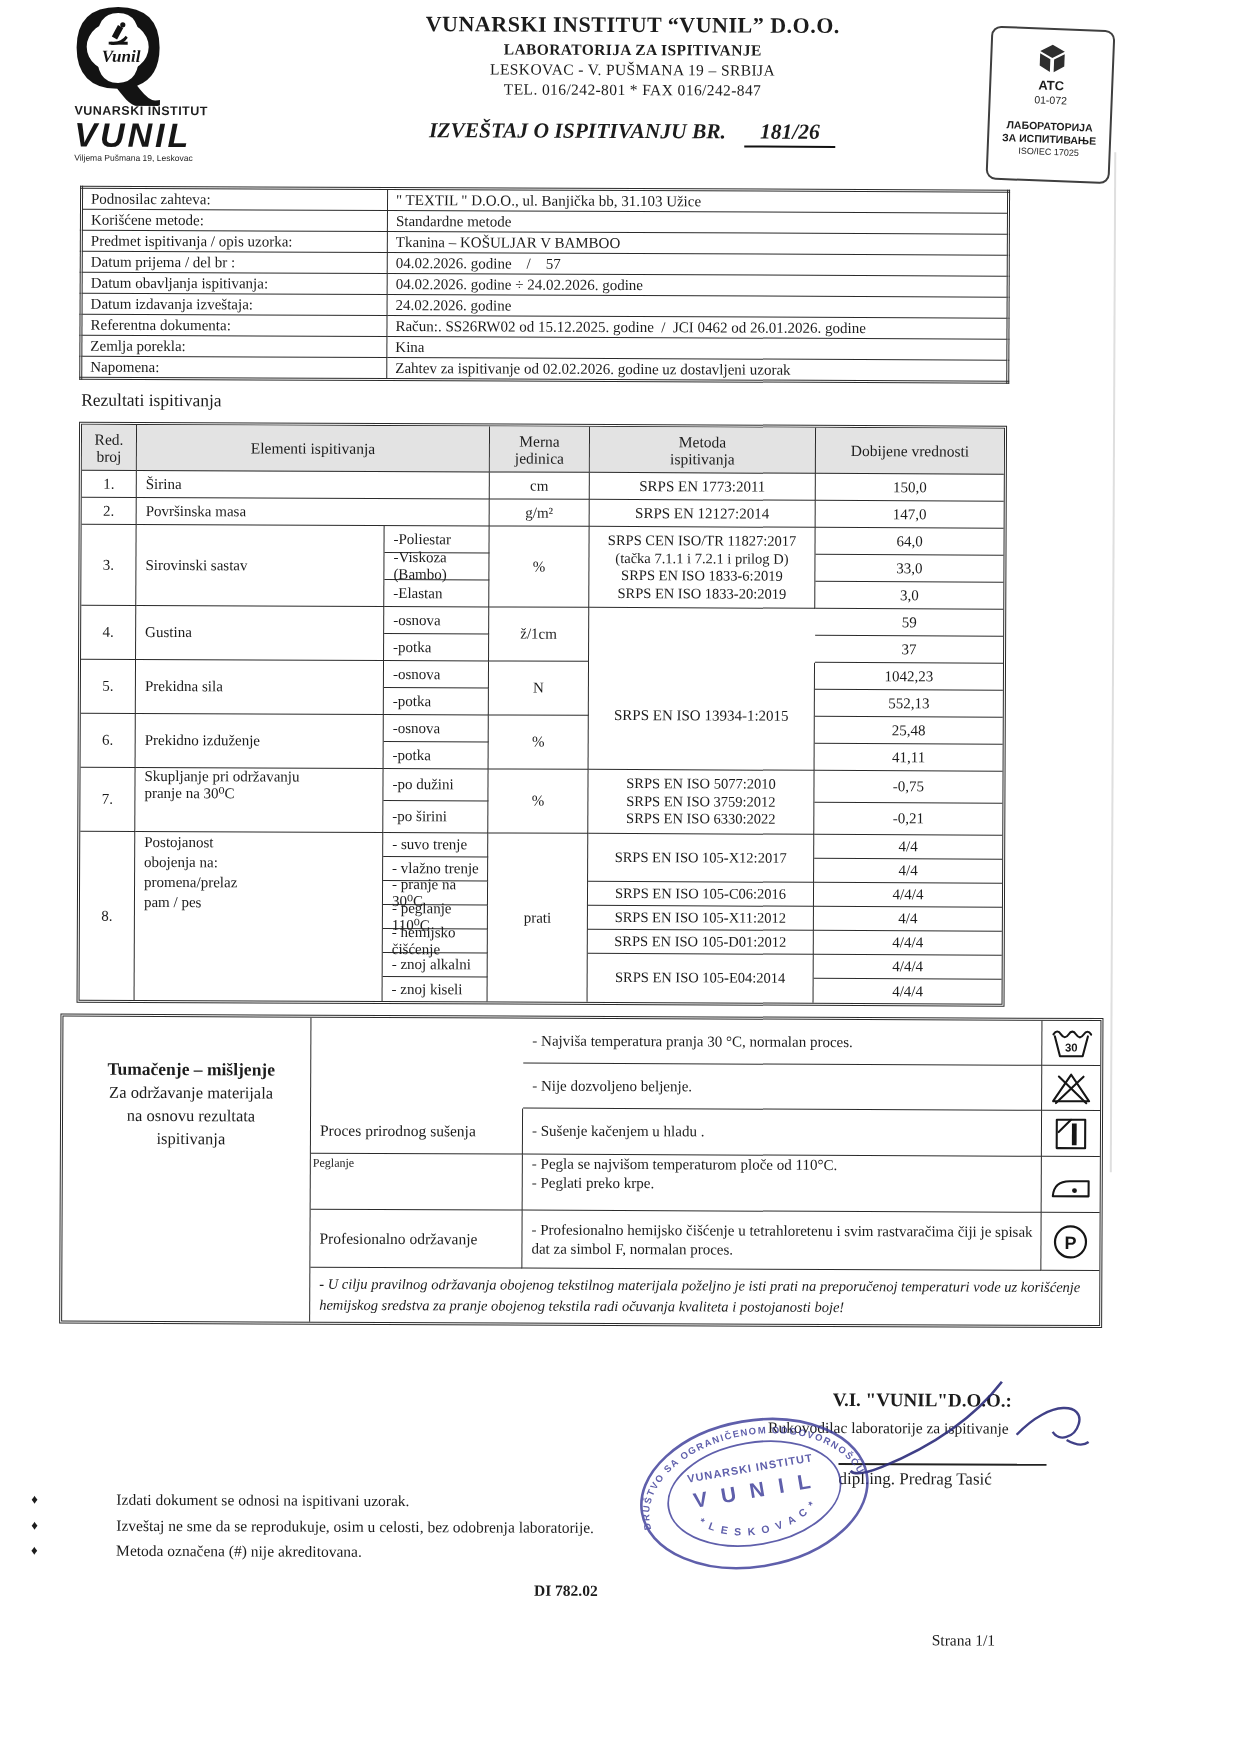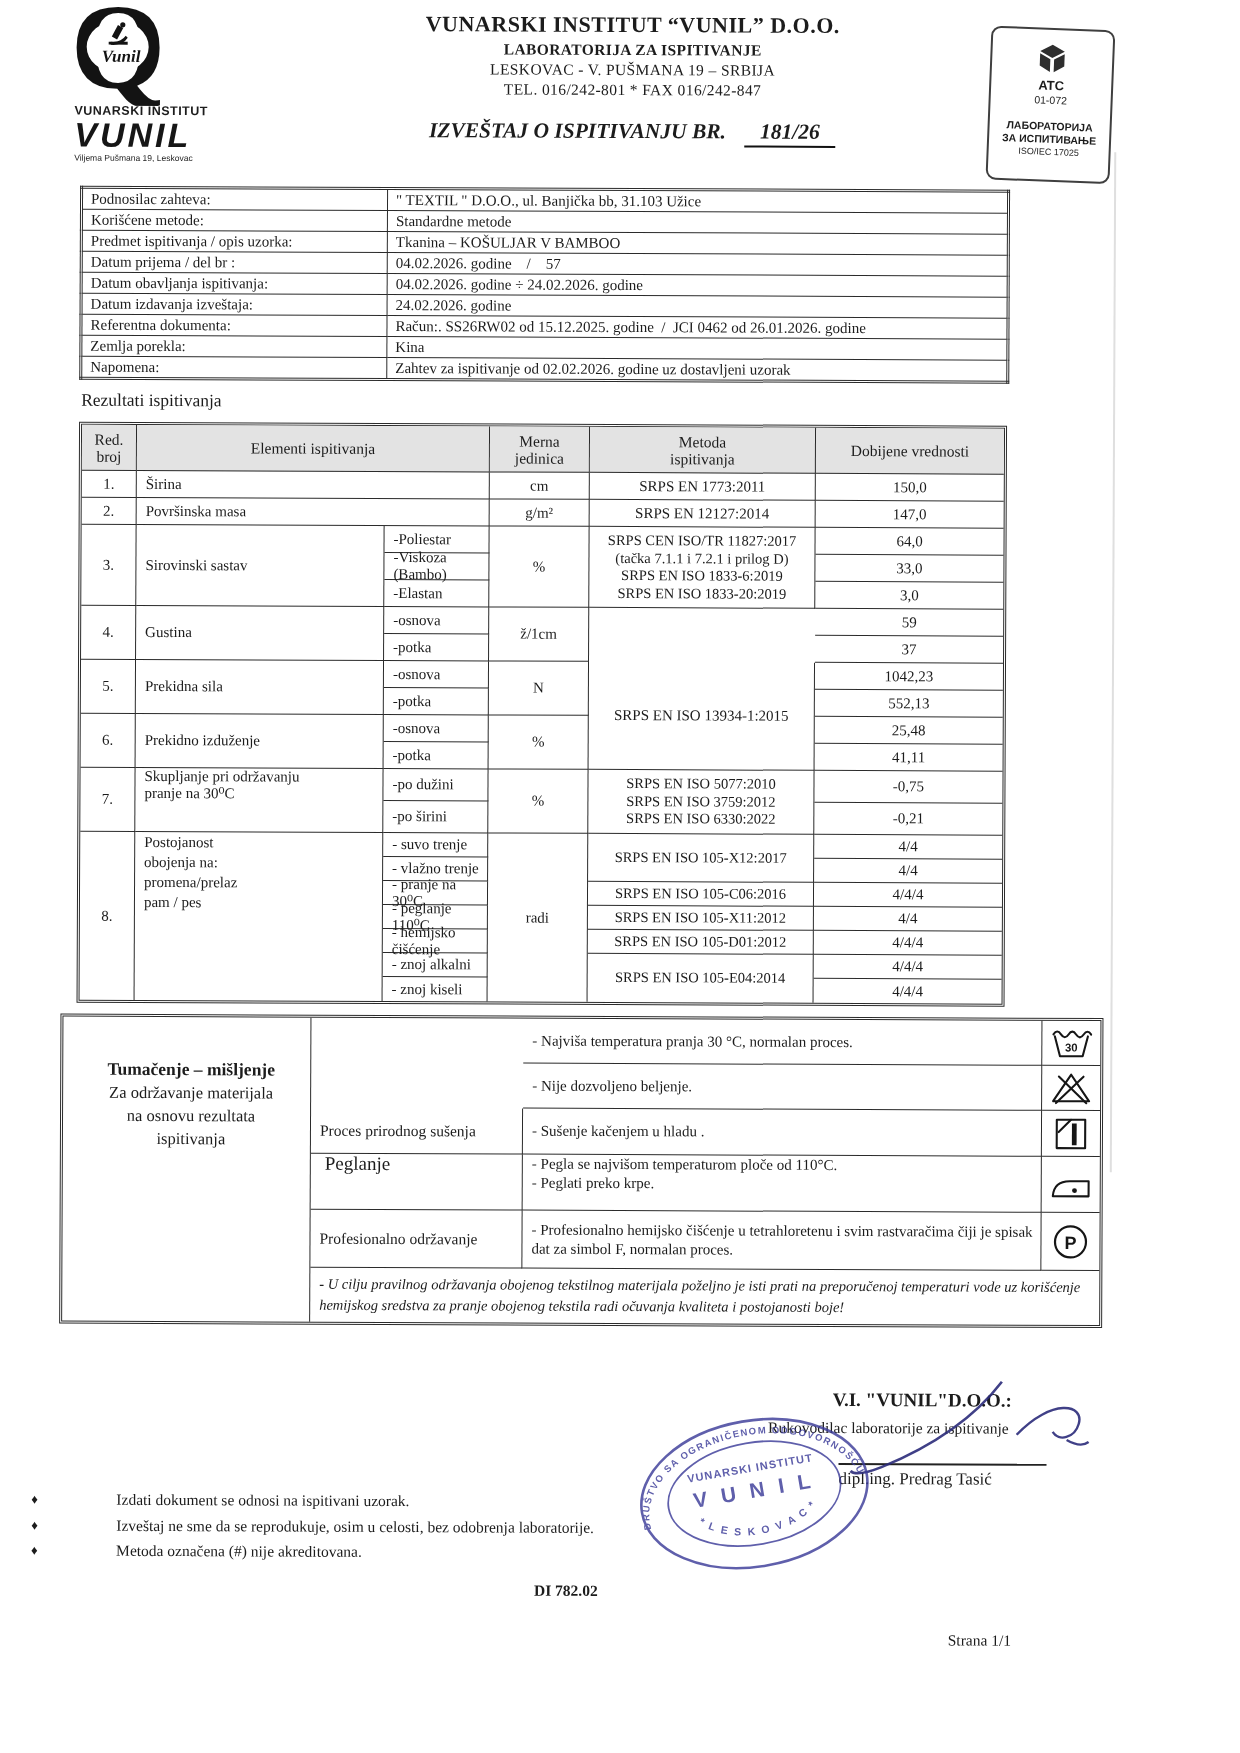--- a/index.html
+++ b/index.html
@@ -64,21 +64,21 @@
 
   
   .f-company{position:absolute;left:690px;top:1388px;width:325px;text-align:right;font-size:19px;font-weight:bold;}
   .f-role{position:absolute;left:690px;top:1418px;width:322px;text-align:right;font-size:15.5px;}
   .f-sigline{position:absolute;left:842px;top:1462px;width:208px;border-top:2px solid #222;}
   .f-signer{position:absolute;left:842px;top:1468px;font-size:17px;}
   .f-notes{position:absolute;left:35px;top:1489px;font-size:15.5px;line-height:25.5px;}
   .f-note-row{display:flex;}
   .f-bullet{width:85px;font-size:13px;}
   .f-code{position:absolute;left:538px;top:1582px;font-size:15.5px;font-weight:bold;}
-  .f-page{position:absolute;left:936px;top:1630px;font-size:15.5px;margin-left:16px;}
+  .f-page{position:absolute;left:936px;top:1630px;font-size:15.5px;}
   .edge-line{position:absolute;left:1112px;top:150px;width:2px;height:1020px;background:#c9c9c9;opacity:.6;}
 </style>
 </head>
 <body>
 
 <div class="page">
 <div class="sheet">
 
   <svg class="logo-svg" width="210" height="104" viewBox="0 0 210 104">
     <text x="2" y="86" font-family="Liberation Serif,serif" font-weight="bold" font-size="122" fill="#131313">Q</text>
@@ -255,21 +255,21 @@
       <div>promena/prelaz</div>
       <div>pam / pes</div>
     </div>
     <div class="cell lft" style="grid-area:15/3/16/4">- suvo trenje</div>
     <div class="cell lft" style="grid-area:16/3/17/4">- vlažno trenje</div>
     <div class="cell lft" style="grid-area:17/3/18/4">- pranje na 30⁰C</div>
     <div class="cell lft" style="grid-area:18/3/19/4">- peglanje 110⁰C</div>
     <div class="cell lft" style="grid-area:19/3/20/4">- hemijsko čišćenje</div>
     <div class="cell lft" style="grid-area:20/3/21/4">- znoj alkalni</div>
     <div class="cell lft nb" style="grid-area:21/3/22/4">- znoj  kiseli</div>
-    <div class="cell nb" style="grid-area:15/4/22/5">radi</div>
+    <div class="cell nb" style="grid-area:15/4/22/5">prati</div>
     <div class="cell m-lines" style="grid-area:15/5/17/6">SRPS EN ISO 105-X12:2017</div>
     <div class="cell m-lines" style="grid-area:17/5/18/6">SRPS EN ISO 105-C06:2016</div>
     <div class="cell m-lines" style="grid-area:18/5/19/6">SRPS EN ISO 105-X11:2012</div>
     <div class="cell m-lines" style="grid-area:19/5/20/6">SRPS EN ISO 105-D01:2012</div>
     <div class="cell m-lines nb" style="grid-area:20/5/22/6">SRPS EN ISO 105-E04:2014</div>
     <div class="cell last" style="grid-area:15/6/16/7">4/4</div>
     <div class="cell last" style="grid-area:16/6/17/7">4/4</div>
     <div class="cell last" style="grid-area:17/6/18/7">4/4/4</div>
     <div class="cell last" style="grid-area:18/6/19/7">4/4</div>
     <div class="cell last" style="grid-area:19/6/20/7">4/4/4</div>
@@ -306,21 +306,21 @@
     <div class="cell lft care-lbl" style="grid-area:3/2/4/3">Proces prirodnog sušenja</div>
     <div class="cell lft care-desc" style="grid-area:3/3/4/4">-  Sušenje kačenjem u hladu .</div>
     <div class="cell last" style="grid-area:3/4/4/5">
       <svg width="38" height="36" viewBox="0 0 40 38">
         <rect class="sym" x="5" y="4" width="30" height="30"></rect>
         <line class="sym" x1="7" y1="17" x2="20" y2="4"></line>
         <rect x="21" y="8" width="5" height="23" fill="#161616"></rect>
       </svg>
     </div>
 
-    <div class="cell col lft care-desc" style="grid-area:4/2/5/3;align-items:flex-start;padding-left:14px;font-size:19px">Peglanje</div>
+    <div class="cell col lft care-desc" style="grid-area:4/2/5/3;align-items:flex-start;padding-left:2px;font-size:12px">Peglanje</div>
     <div class="cell col lft care-desc" style="grid-area:4/3/5/4;align-items:flex-start">
       <div>-   Pegla se najvišom temperaturom ploče od 110°C.</div>
       <div>-   Peglati preko krpe.</div>
     </div>
     <div class="cell last" style="grid-area:4/4/5/5">
       <svg width="44" height="32" viewBox="0 0 46 34">
         <path class="sym" d="M4,29 Q5,13 22,13 L42,13 L42,29 Z"></path>
         <circle cx="27" cy="23" r="2.6" fill="#161616"></circle>
       </svg>
     </div>

